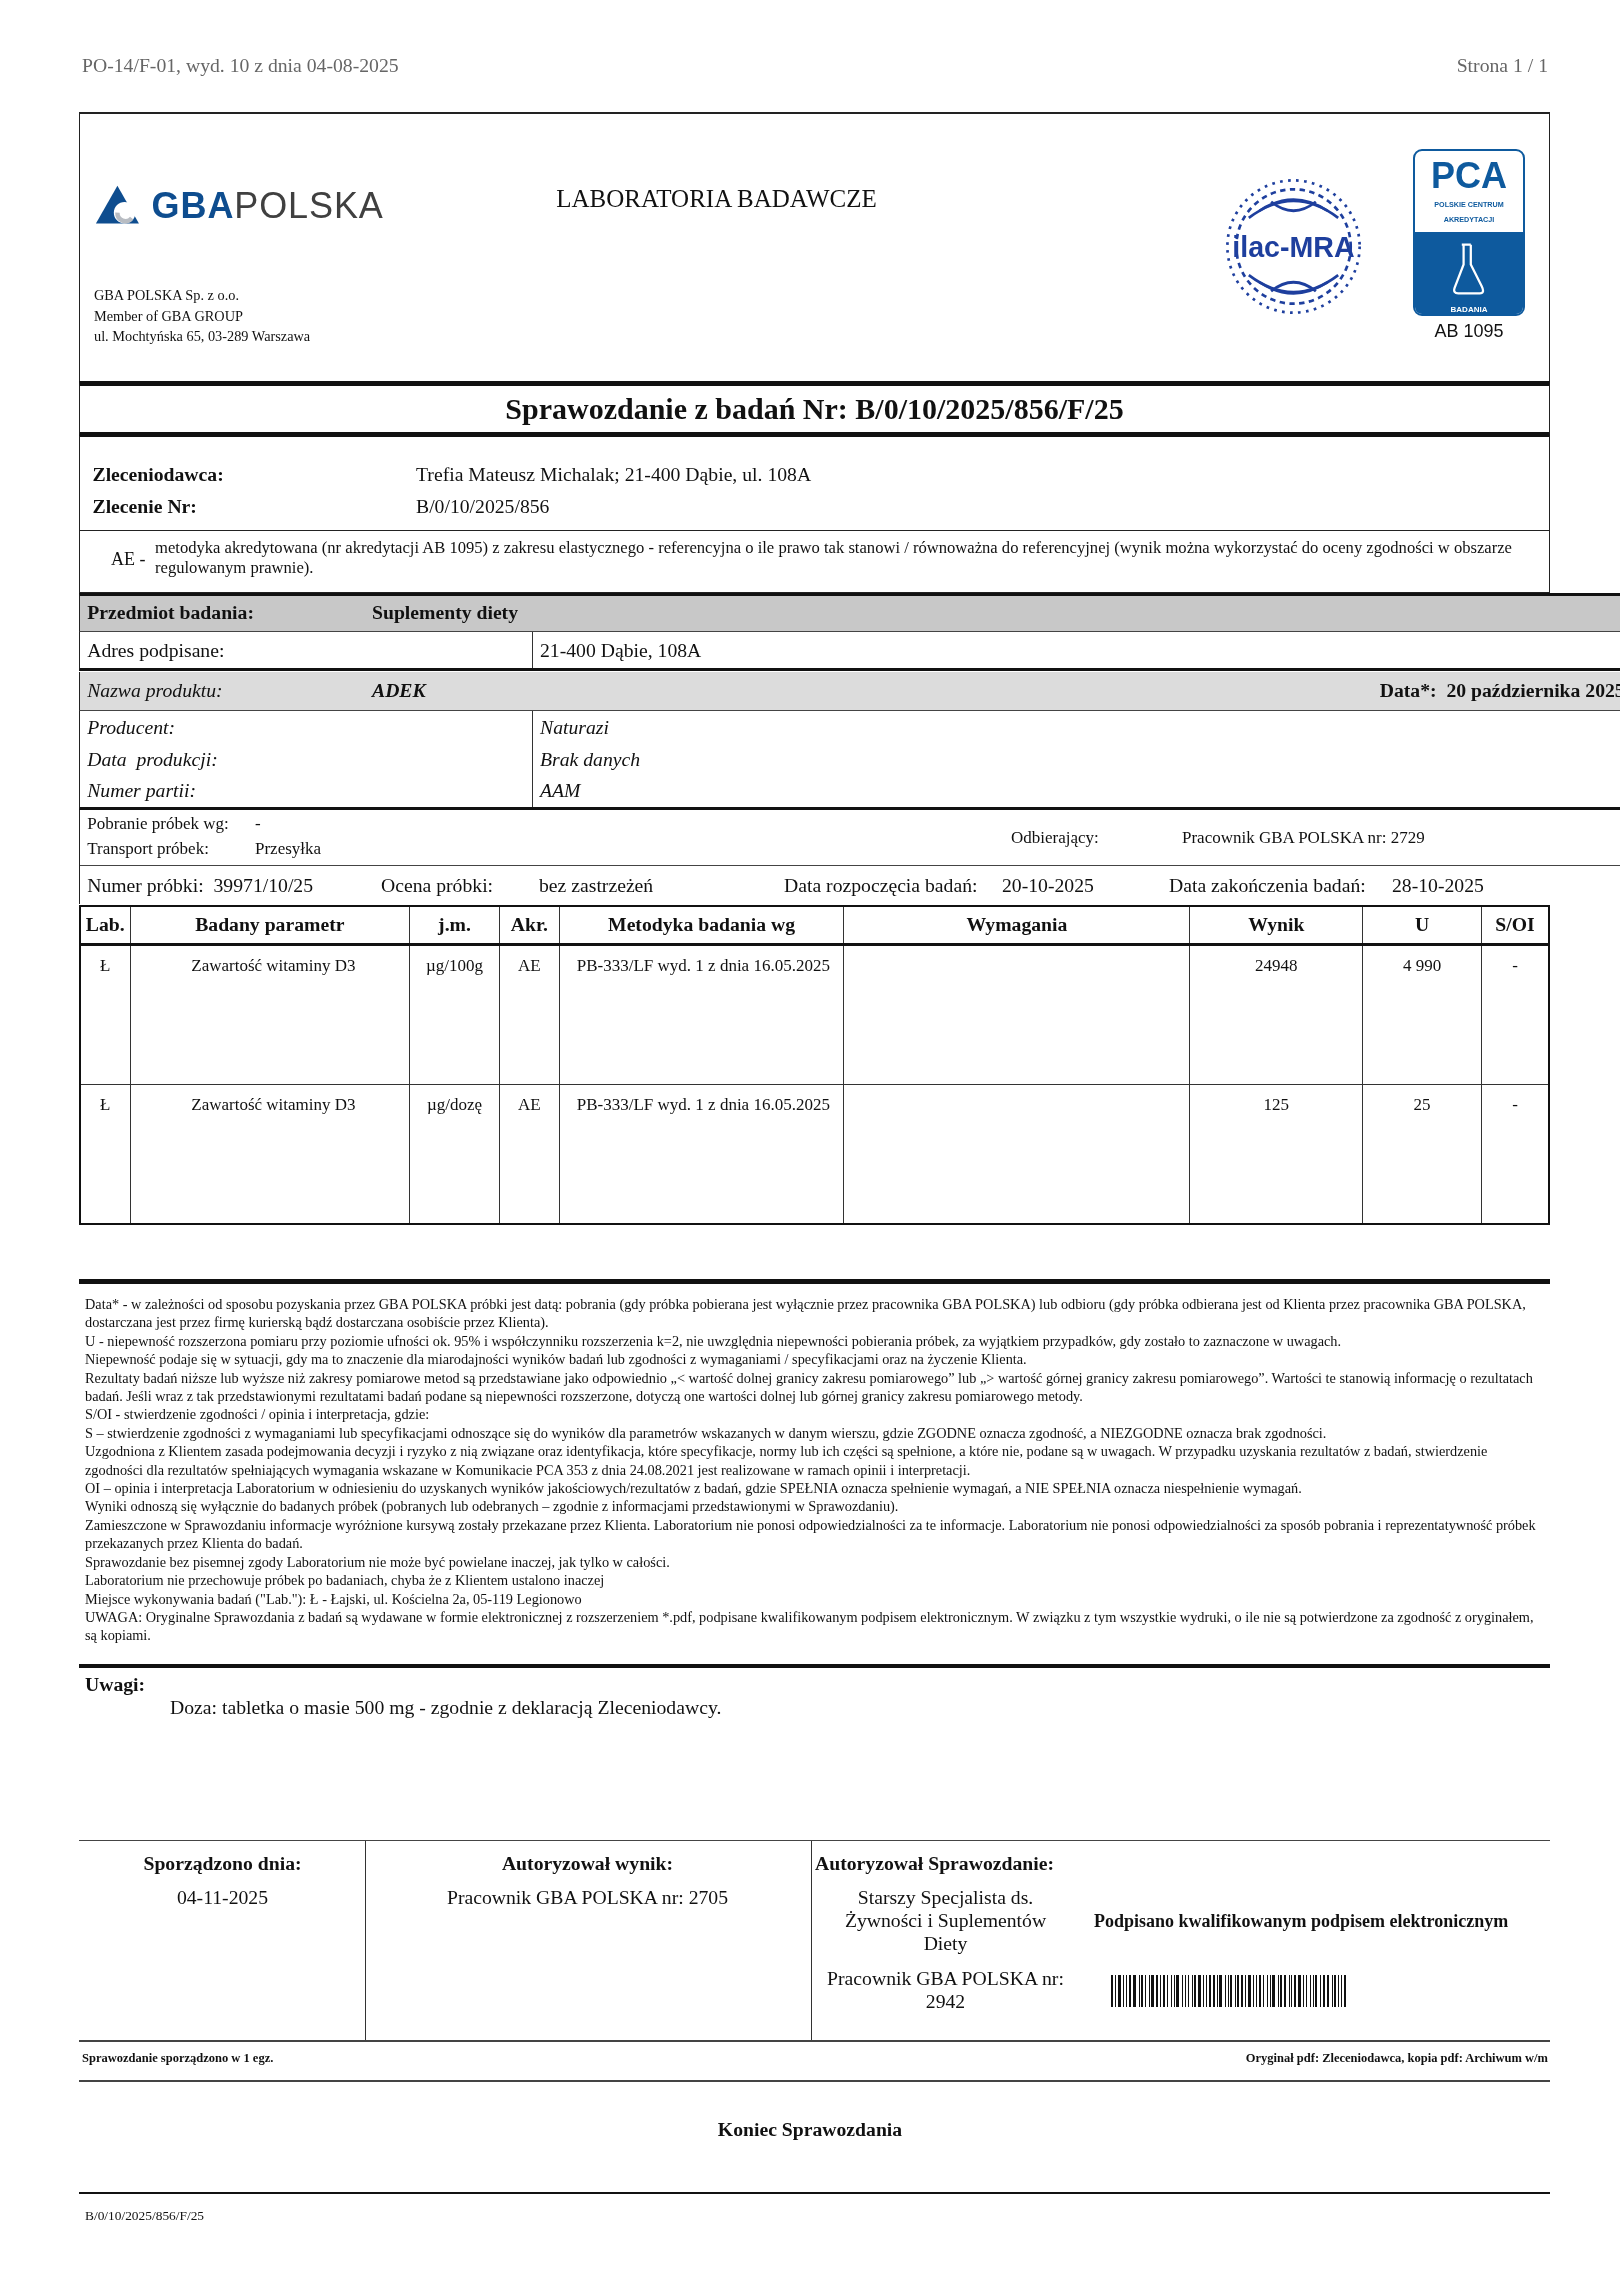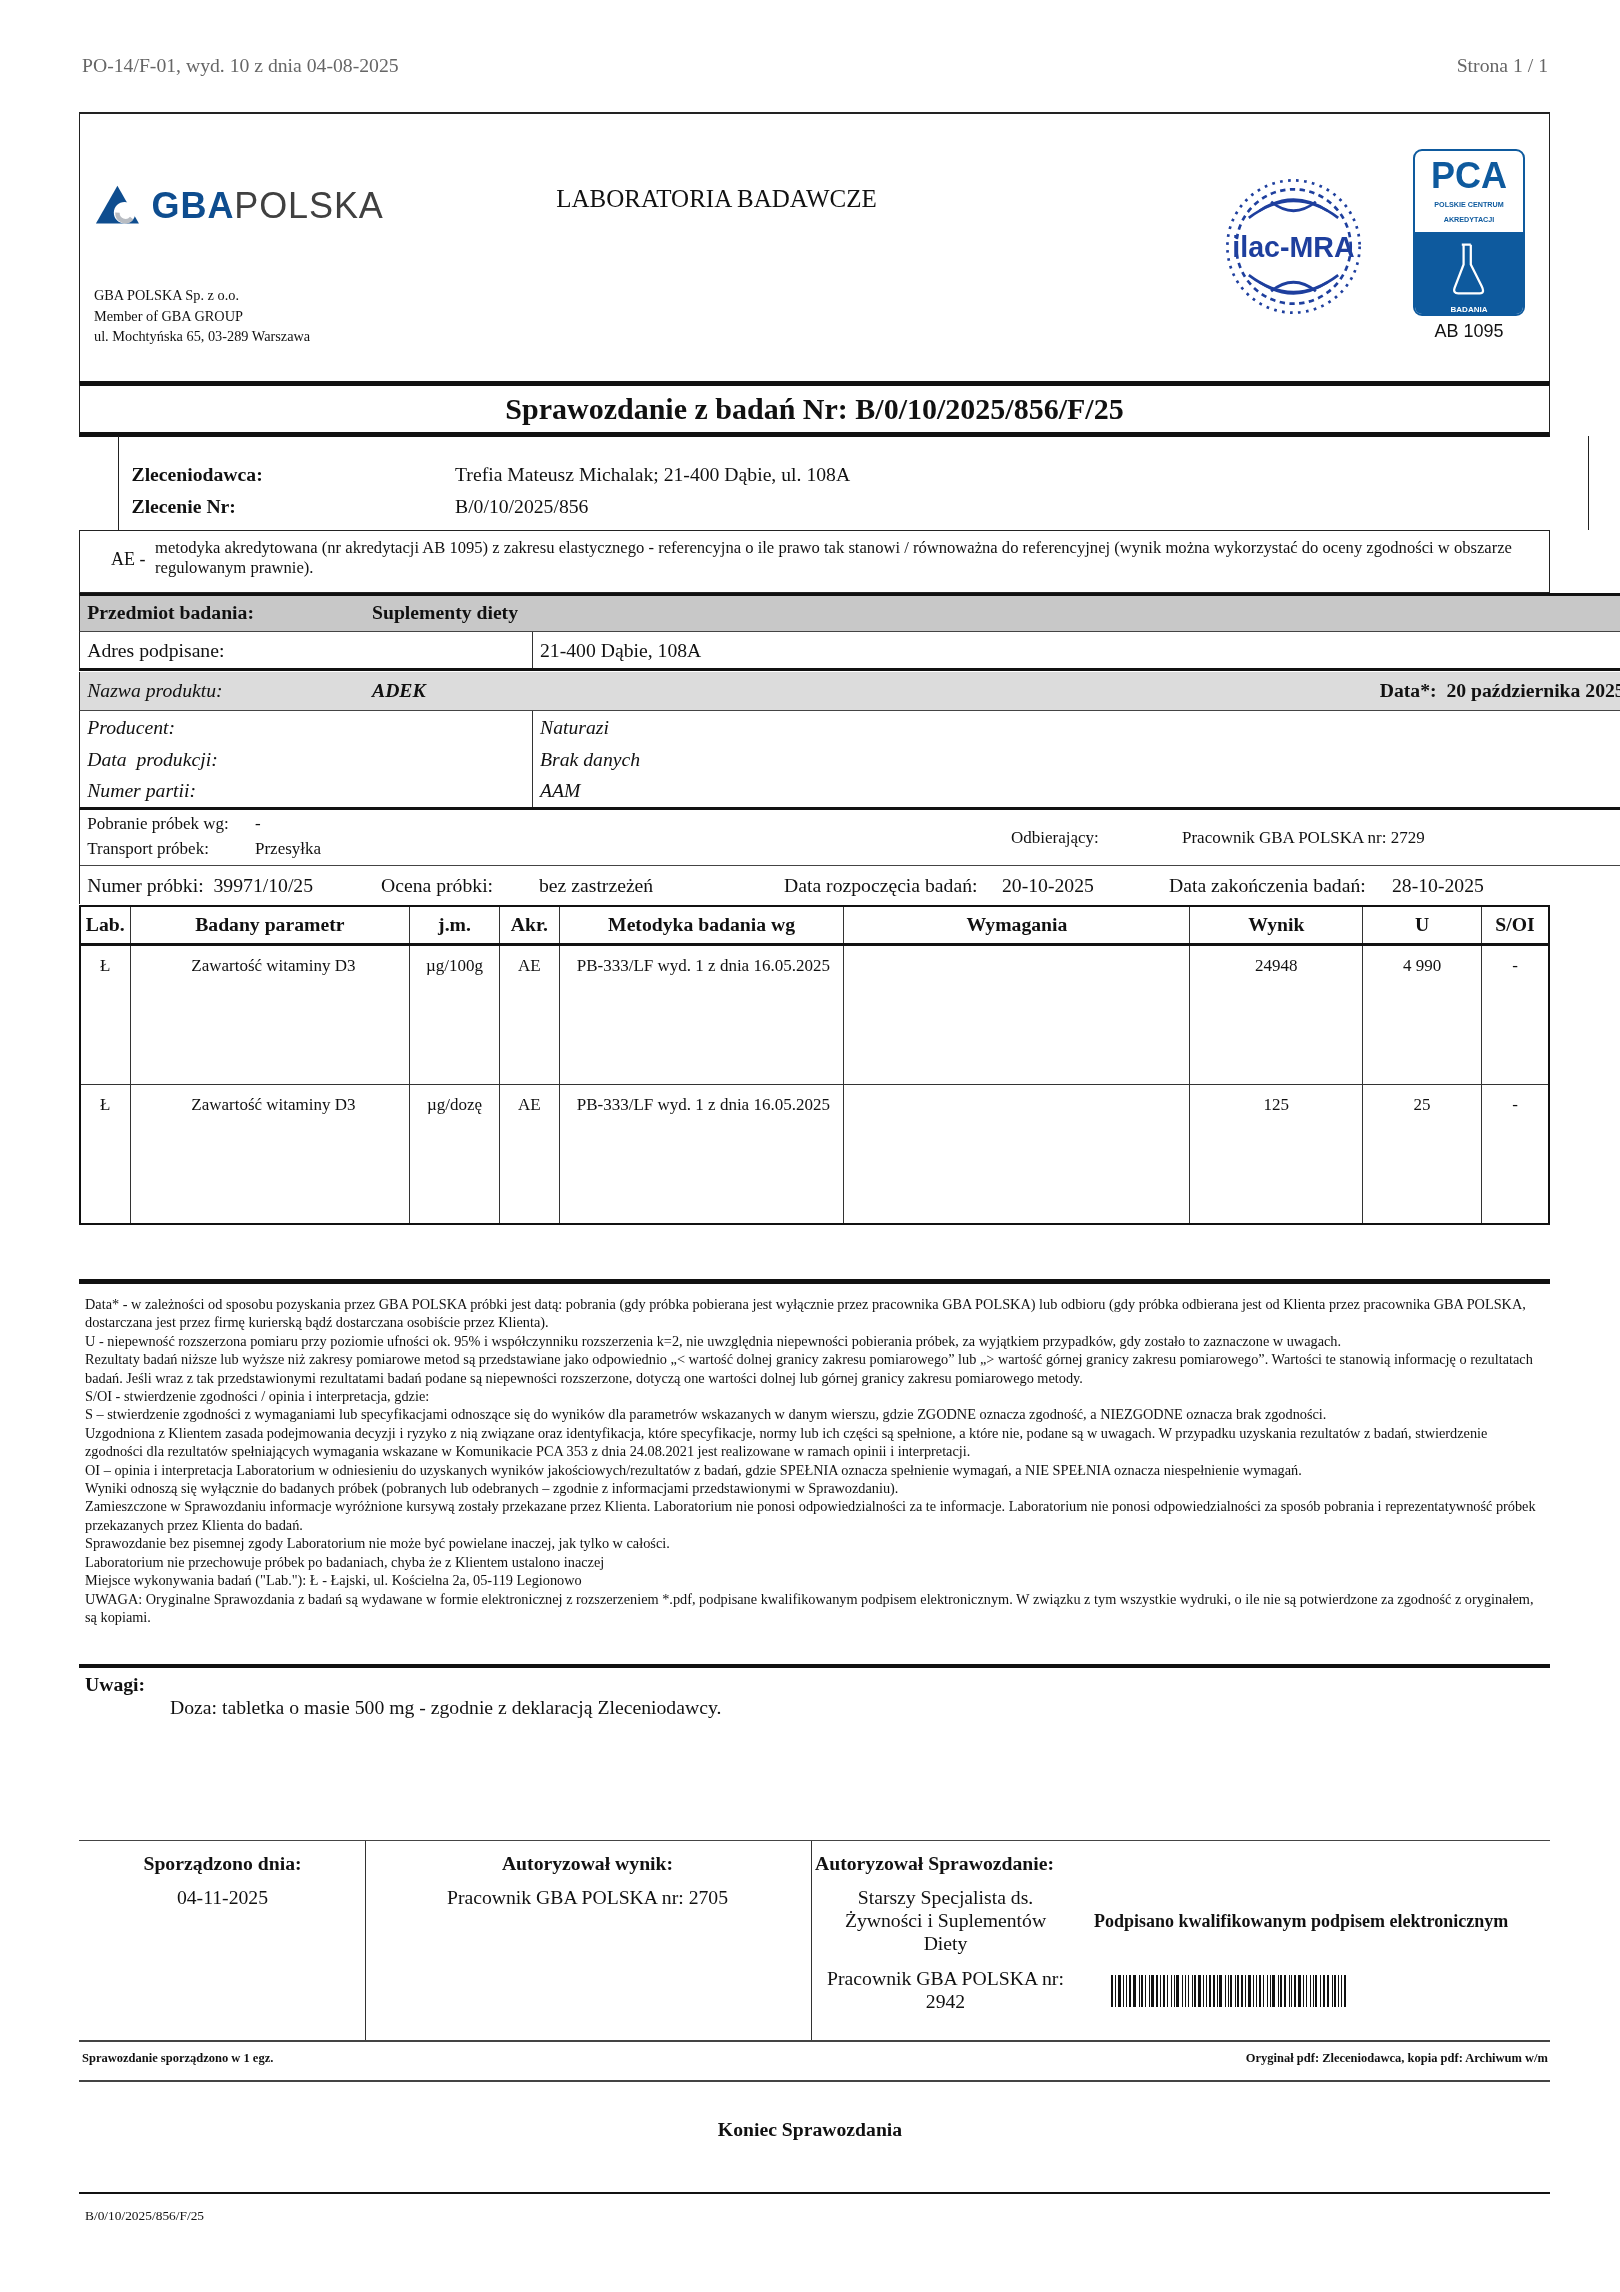--- a/index.html
+++ b/index.html
@@ -26,21 +26,21 @@
   .pca-sub { font-family: "Liberation Sans", sans-serif; font-size: 7.2px; font-weight: 700; color: #0e5a9e; line-height: 9.9px; margin-top: 5.4px; }
   .pca-bot { height: 86px; background: #0e5a9e; text-align: center; color: #fff; }
   .pca-bad { font-family: "Liberation Sans", sans-serif; font-weight: 700; font-size: 8px; padding-top: 3.6px; }
   .ab-num { left: 1413px; top: 321px; width: 112px; text-align: center; font-family: "Liberation Sans", sans-serif; font-size: 18px; }
 
   
   .title-bar { left: 79px; top: 381px; width: 1471px; height: 56px; border: 1.8px solid #222; border-top: 5.4px solid #111; border-bottom: 5.4px solid #111; display: flex; align-items: center; justify-content: center; }
   .title-bar h1 { font-size: 30px; font-weight: 700; }
 
   
-  .client { left: 79px; top: 436px; width: 1471px; height: 94px; border-left: 1.8px solid #222; border-right: 1.8px solid #222; margin-left: 39px; }
+  .client { left: 79px; top: 436px; width: 1471px; height: 94px; border-left: 1.8px solid #222; border-right: 1.8px solid #222; }
   .lbl-b { font-weight: 700; font-size: 19.7px; }
   .val { font-size: 19.7px; }
   .ae-box { left: 79px; top: 530px; width: 1471px; height: 63px; border: 1.8px solid #222; border-top: 1.8px solid #222; }
   .ae-tag { left: 31px; top: 18px; font-size: 18px; }
   .ae-txt { left: 75px; top: 7.2px; width: 1379px; font-size: 16.6px; line-height: 19.7px; }
 
   
   .row { left: 79px; width: 1561px; border-left: 1.8px solid #222; border-right: 1.8px solid #222; }
   .gray1 { background: #c8c8c8; }
   .gray2 { background: #dcdcdc; }
@@ -253,20 +253,21 @@
       <td class="c">25</td>
       <td class="c">-</td>
     </tr>
   </tbody>
 </table>
 
 <div class="abs notes-top"></div>
 <div class="abs notes">
   <div>Data* - w zależności od sposobu pozyskania przez GBA POLSKA próbki jest datą: pobrania (gdy próbka pobierana jest wyłącznie przez pracownika GBA POLSKA) lub odbioru (gdy próbka odbierana jest od Klienta przez pracownika GBA POLSKA, dostarczana jest przez firmę kurierską bądź dostarczana osobiście przez Klienta).</div>
   <div>U - niepewność rozszerzona pomiaru przy poziomie ufności ok. 95% i współczynniku rozszerzenia k=2, nie uwzględnia niepewności pobierania próbek, za wyjątkiem przypadków, gdy zostało to zaznaczone w uwagach.</div>
+  <div>Niepewność podaje się w sytuacji, gdy ma to znaczenie dla miarodajności wyników badań lub zgodności z wymaganiami / specyfikacjami oraz na życzenie Klienta.</div>
   <div>Rezultaty badań niższe lub wyższe niż zakresy pomiarowe metod są przedstawiane jako odpowiednio „&lt; wartość dolnej granicy zakresu pomiarowego” lub „&gt; wartość górnej granicy zakresu pomiarowego”. Wartości te stanowią informację o rezultatach badań. Jeśli wraz z tak przedstawionymi rezultatami badań podane są niepewności rozszerzone, dotyczą one wartości dolnej lub górnej granicy zakresu pomiarowego metody.</div>
   <div>S/OI - stwierdzenie zgodności / opinia i interpretacja, gdzie:</div>
   <div>S – stwierdzenie zgodności z wymaganiami lub specyfikacjami odnoszące się do wyników dla parametrów wskazanych w danym wierszu, gdzie ZGODNE oznacza zgodność, a NIEZGODNE oznacza brak zgodności.</div>
   <div>Uzgodniona z Klientem zasada podejmowania decyzji i ryzyko z nią związane oraz identyfikacja, które specyfikacje, normy lub ich części są spełnione, a które nie, podane są w uwagach. W przypadku uzyskania rezultatów z badań, stwierdzenie zgodności dla rezultatów spełniających wymagania wskazane w Komunikacie PCA 353 z dnia 24.08.2021 jest realizowane w ramach opinii i interpretacji.</div>
   <div>OI – opinia i interpretacja Laboratorium w odniesieniu do uzyskanych wyników jakościowych/rezultatów z badań, gdzie SPEŁNIA oznacza spełnienie wymagań, a NIE SPEŁNIA oznacza niespełnienie wymagań.</div>
   <div>Wyniki odnoszą się wyłącznie do badanych próbek (pobranych lub odebranych – zgodnie z informacjami przedstawionymi w Sprawozdaniu).</div>
   <div>Zamieszczone w Sprawozdaniu informacje wyróżnione kursywą zostały przekazane przez Klienta. Laboratorium nie ponosi odpowiedzialności za te informacje. Laboratorium nie ponosi odpowiedzialności za sposób pobrania i reprezentatywność próbek przekazanych przez Klienta do badań.</div>
   <div>Sprawozdanie bez pisemnej zgody Laboratorium nie może być powielane inaczej, jak tylko w całości.</div>
   <div>Laboratorium nie przechowuje próbek po badaniach, chyba że z Klientem ustalono inaczej</div>
   <div>Miejsce wykonywania badań ("Lab."): Ł - Łajski, ul. Kościelna 2a, 05-119 Legionowo</div>

